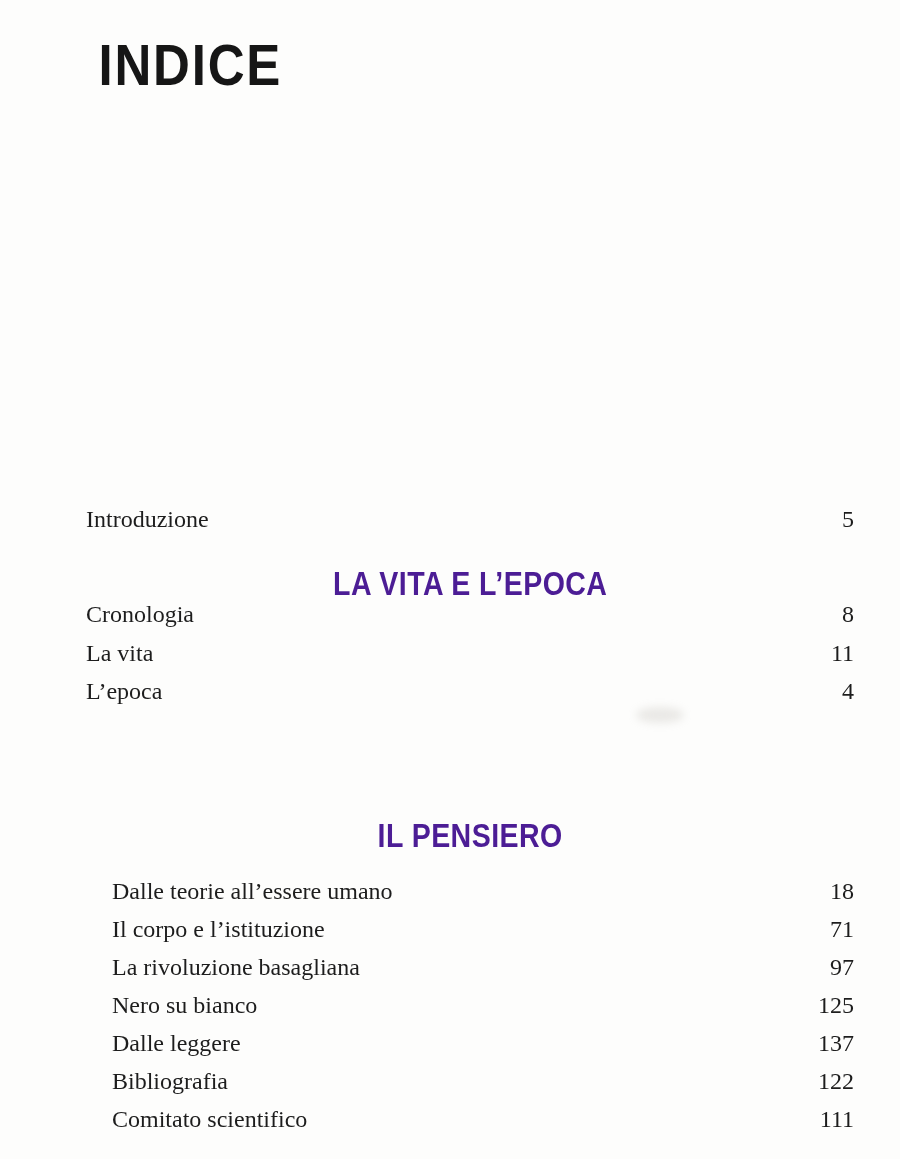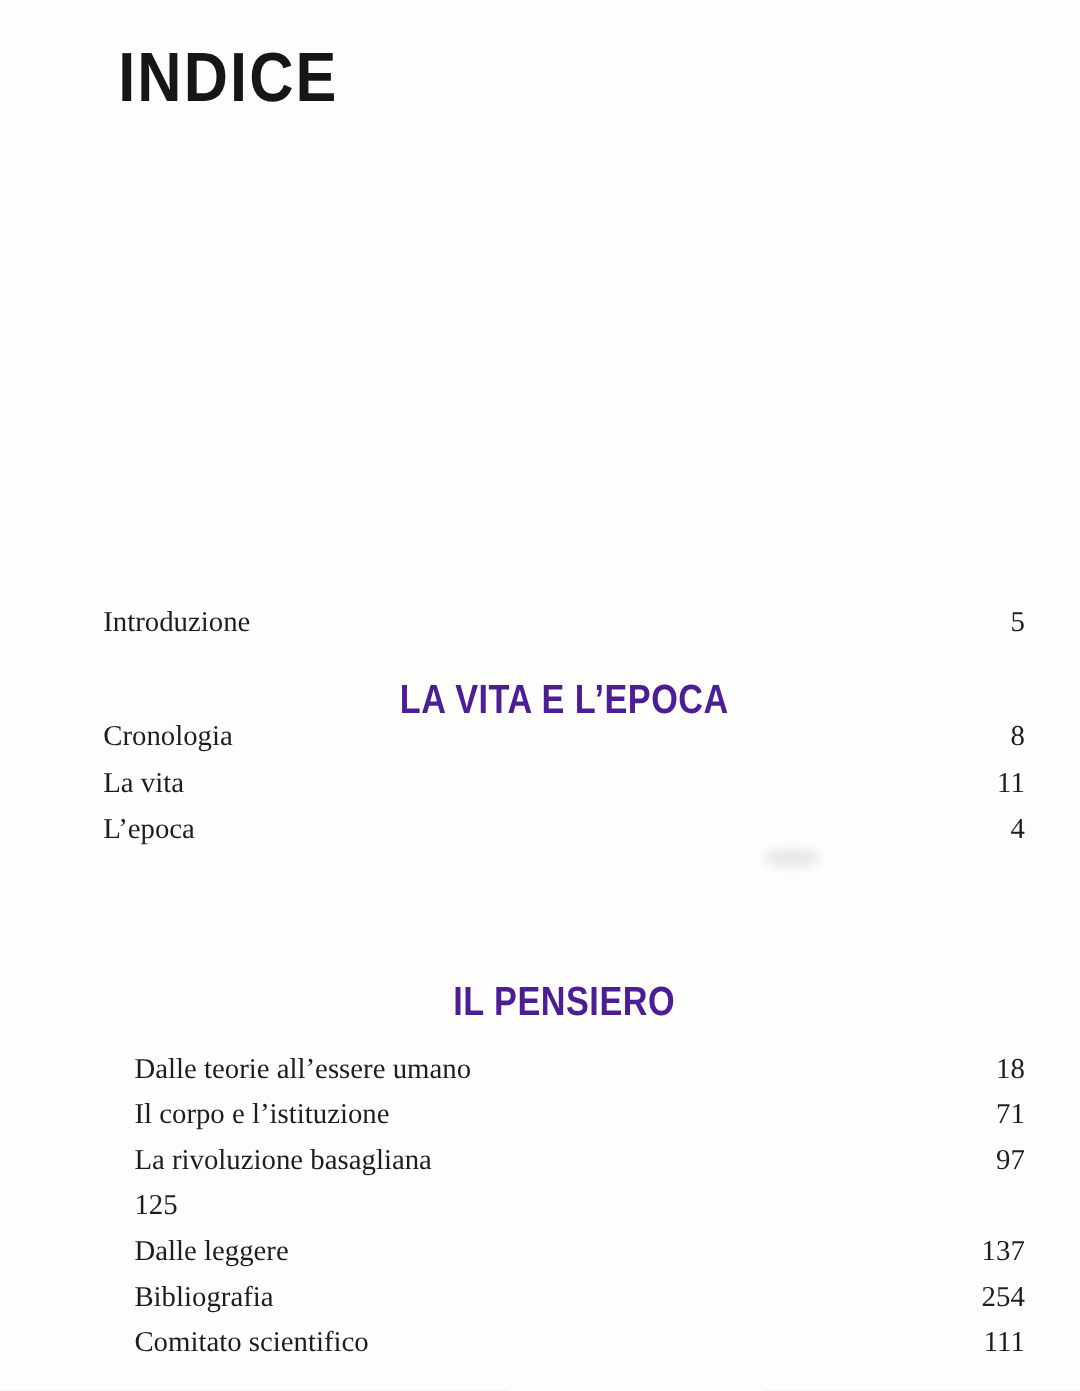--- a/index.html
+++ b/index.html
@@ -132,29 +132,30 @@
     </div>
     <div class="row">
       <span class="label">Il corpo e l’istituzione</span>
       <span class="pagenum">71</span>
     </div>
     <div class="row">
       <span class="label">La rivoluzione basagliana</span>
       <span class="pagenum">97</span>
     </div>
     <div class="row">
+      <span class="label">Nero su bianco</span>
       <span class="pagenum">125</span>
     </div>
     <div class="row">
       <span class="label">Dalle leggere</span>
       <span class="pagenum">137</span>
     </div>
     <div class="row">
       <span class="label">Bibliografia</span>
-      <span class="pagenum">254</span>
+      <span class="pagenum">122</span>
     </div>
     <div class="row">
       <span class="label">Comitato scientifico</span>
       <span class="pagenum">111</span>
     </div>
   </div>
 
 </div>
 
 </body></html>

